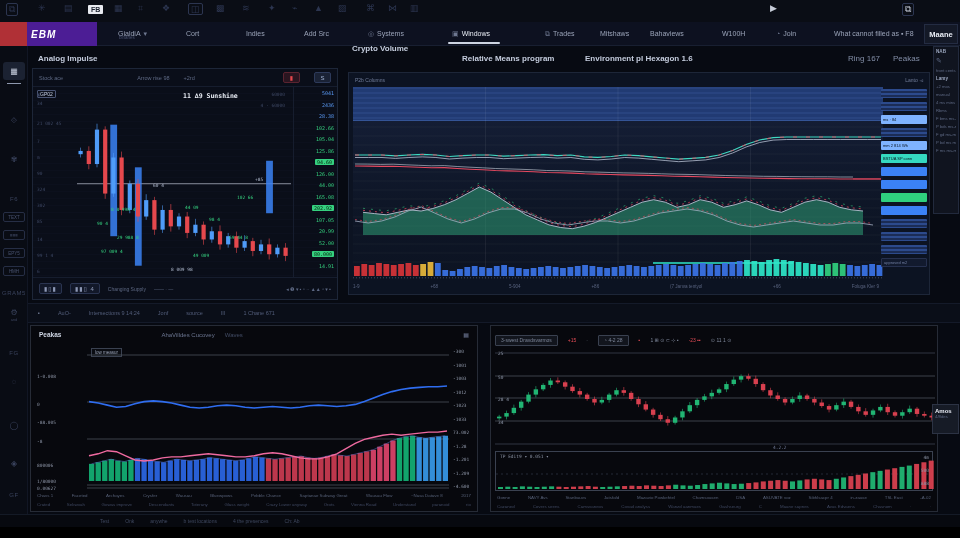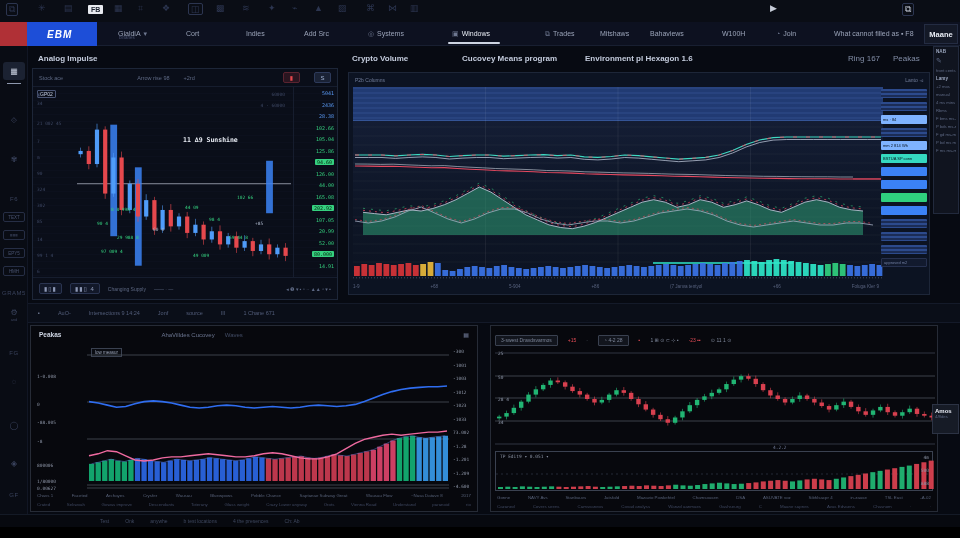--- a/index.html
+++ b/index.html
@@ -14,22 +14,22 @@
   .tsi.chip { border:1px solid #2c3550; border-radius:2px; padding:0 2px; }
   .tsi.white { background:#e8eaf0; color:#1c2230; font-size:7px; font-weight:bold;
     padding:1px 3px; border-radius:1px; top:5px; }
   .tsi.bright { color:#c7cdd9; }
 
   
   #menubar { left:0; top:22px; width:960px; height:24px; background:#0d1120;
     border-bottom:1px solid #181f31; }
   #logo { position:absolute; left:0; top:0; height:24px; width:97px; display:flex; }
   #logo .lr { width:27px; height:24px; background:#b03036; }
-  #logo .lb { width:70px; height:24px; background:#1d4ed8; color:#fff; font-weight:bold;
-    font-style:italic; font-size:10px; display:flex; align-items:center; padding-left:20px;
+  #logo .lb { width:70px; height:24px; background:#4c1d95; color:#fff; font-weight:bold;
+    font-style:italic; font-size:10px; display:flex; align-items:center; padding-left:4px;
     letter-spacing:1px; }
   .mi { position:absolute; top:0; height:23px; display:flex; align-items:center; gap:3px;
     font-size:7px; color:#9aa3b8; white-space:nowrap; }
   .mi .ic { font-size:7px; color:#6d7790; }
   .mi .sub { position:absolute; top:13px; left:1px; font-size:4.5px; color:#4a5370; }
   .mi.active { color:#e6eaf2; }
   .mi.active::after { content:""; position:absolute; left:-4px; right:-10px; bottom:1px;
     height:2px; background:#cdd4e2; border-radius:1px; }
   #viewbtn { position:absolute; right:2px; top:2px; width:34px; height:20px; background:#141927;
     border:1px solid #242c42; color:#e8ecf4; font-size:7.5px; font-weight:bold; display:flex;
@@ -57,21 +57,21 @@
 
   
   #tl-sub { position:absolute; left:0; top:0; right:0; height:18px;
     border-bottom:1px solid #161d2e; display:flex; align-items:center; font-size:5.5px;
     color:#5d6883; padding:0 6px; gap:14px; }
   .tl-btn { width:17px; height:11px; border-radius:2px; display:flex; align-items:center;
     justify-content:center; font-size:6px; }
   #tl-chart { position:absolute; left:0; top:18px; right:0; bottom:22px;
     background:repeating-linear-gradient(#0a0e19 0 6px, #0c101d 6px 7px); overflow:hidden; }
   .ann { position:absolute; font-size:4.5px; white-space:nowrap; font-family:"DejaVu Sans Mono", monospace; }
-  .ann.g { color:#35d07f; } .ann.w { color:#aeb8cc;margin-top:44px; } .ann.d { color:#3c4662; }
+  .ann.g { color:#35d07f; } .ann.w { color:#aeb8cc; } .ann.d { color:#3c4662; }
   .badge { border:1px solid #4a5574; color:#c9d2e6; font-size:5px; padding:0 2px; border-radius:1px; }
   #tl-scale { position:absolute; right:0; top:0; bottom:0; width:44px;
     border-left:1px solid #161d2e; }
   .sc-row { position:absolute; right:3px; font-size:5px; font-family:"DejaVu Sans Mono", monospace; }
   .sc-b { color:#5a9af5; } .sc-g { color:#35d07f; }
   .sc-hl { background:#35d07f; color:#07240f; padding:0 2px; border-radius:1px; }
   #tl-foot { position:absolute; left:0; bottom:0; right:0; height:22px;
     border-top:1px solid #161d2e; display:flex; align-items:center; padding:0 6px; gap:8px;
     font-size:5px; color:#5d6883; }
   .ftab { border:1px solid #2a3450; background:#121829; border-radius:2px; padding:1px 4px;
@@ -262,22 +262,22 @@
       </div>
       <div class="sbi txt" style="top: 440px;">
         <span>GF</span>
       </div>
       <div class="sbi" style="top: 466px;">
         <span>⚙</span>
       </div>
     </div>
 
   <div class="ttl" style="left:38px; top:54px;">Analog Impulse</div>
-  <div class="ttl" style="left:352px; top:54px;">Crypto Volume</div>
-  <div class="ttl" style="left:462px; top:54px;">Cucovey Means program</div>
+  <div class="ttl" style="left:352px; top:44px;">Crypto Volume</div>
+  <div class="ttl" style="left:462px; top:54px;">Relative Means program</div>
   <div class="ttl" style="left:585px; top:54px;">Environment pl Hexagon 1.6</div>
   <div class="ttl dim" style="left:848px; top:54px;">Ring 167</div>
   <div class="ttl dim" style="left:893px; top:54px;">Peakas</div>
 
   <div class="panel" id="tl-panel" style="left:32px; top:68px; width:306px; height:232px;">
     <div id="tl-sub">
       <span>Stock ace</span>
       <span style="margin-left:60px;">Arrow rise 98</span>
       <span>+2rd</span>
       <span style="flex:1"></span>

